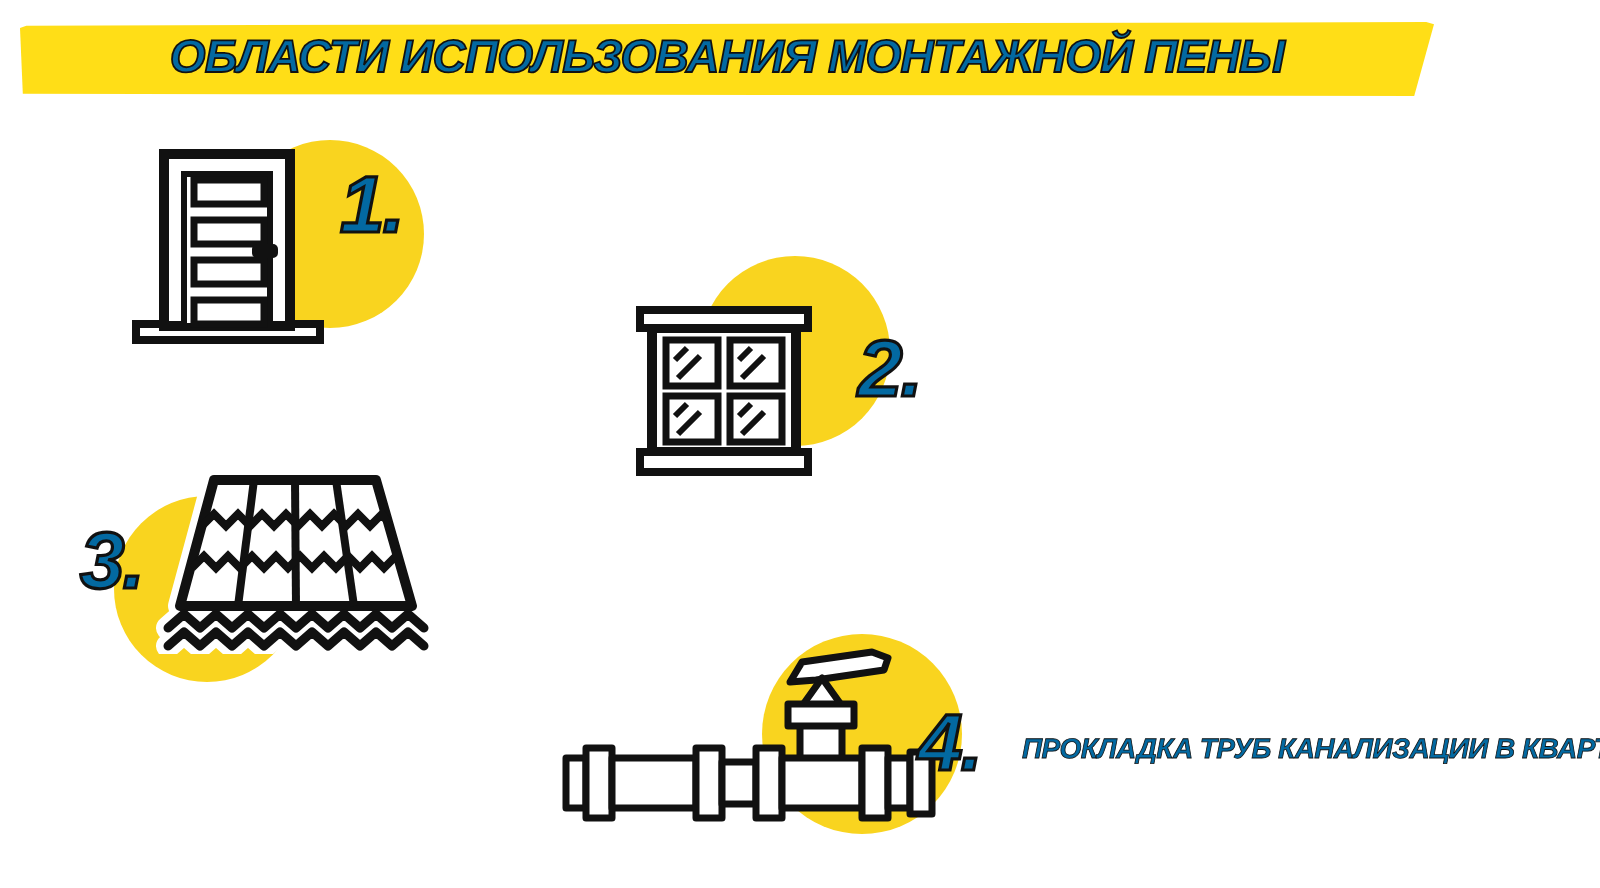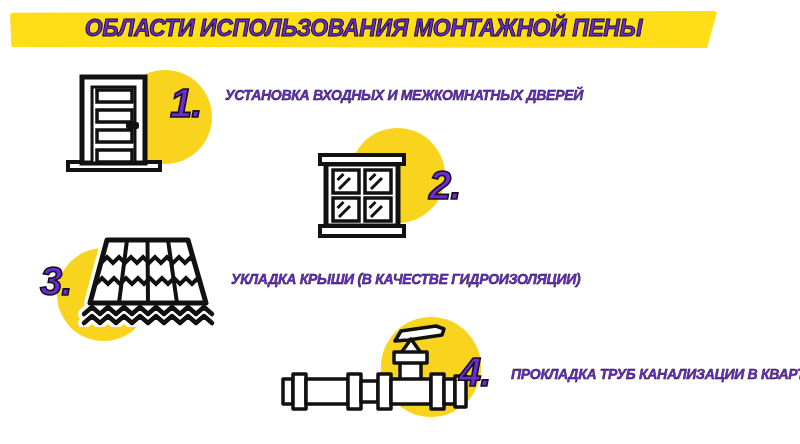--- a/index.html
+++ b/index.html
@@ -1,18 +1,18 @@
 <!DOCTYPE html>
 <html><head>
 <meta charset="utf-8">
 <style>
   html,body{margin:0;padding:0;background:#ffffff;}
   #canvas{
     position:relative;width:800px;height:444px;background:#ffffff;overflow:hidden;
-    font-family:"Liberation Sans",sans-serif;color:#6d28d9;
+    font-family:"Liberation Sans",sans-serif;color:#0369a1;
   }
   
   .banner{
     position:absolute;left:10px;top:11px;width:707px;height:37px;
     background:var(--banner-yellow);
     clip-path:polygon(0.45% 5%,99.45% 0%,100% 3%,98.6% 100%,0.2% 97%,0% 8%);
     display:flex;align-items:center;justify-content:center;
   }
   .banner-title{
     font-style:italic;font-weight:bold;font-size:23px;letter-spacing:-0.4px;
@@ -73,21 +73,20 @@
         <rect x="28" y="13" width="43" height="76" stroke-width="3"></rect>
         <rect x="33" y="16" width="35" height="12" stroke-width="3.5"></rect>
         <rect x="33" y="36" width="35" height="12" stroke-width="3.5"></rect>
         <rect x="33" y="56" width="35" height="12" stroke-width="3.5"></rect>
         <rect x="33" y="76" width="35" height="12" stroke-width="3.5"></rect>
       </g>
       <rect x="62" y="48" width="13" height="7" rx="2.5" fill="#111" stroke="none"></rect>
     </svg>
   </div>
   <div class="num n1">1.</div>
-  <div class="lbl l1">УСТАНОВКА ВХОДНЫХ И МЕЖКОМНАТНЫХ ДВЕРЕЙ</div>
 
   <div class="icon i-window">
     <svg width="92" height="92" viewBox="0 0 92 92">
       <g fill="#fff" stroke="#111">
         <rect x="10" y="14" width="72" height="62" stroke-width="5"></rect>
         <rect x="4" y="5" width="84" height="9" stroke-width="4"></rect>
         <rect x="4" y="76" width="84" height="10" stroke-width="4"></rect>
         <rect x="17" y="20" width="26" height="23" stroke-width="3.5"></rect>
         <rect x="49" y="20" width="26" height="23" stroke-width="3.5"></rect>
         <rect x="17" y="48" width="26" height="23" stroke-width="3.5"></rect>
@@ -119,21 +118,20 @@
         <path d="M23 31 L29 25 L35 31 L41 25 L47 31 L53 25 L59 31 L65 25 L71 31 L77 25 L83 31 L89 25 L95 31 L101 25 L107 31 L113 25 L116 29"></path>
         <path d="M18 52 L24 46 L30 52 L36 46 L42 52 L48 46 L54 52 L60 46 L66 52 L72 46 L78 52 L84 46 L90 52 L96 46 L102 52 L108 46 L114 52 L120 46 L122 50"></path>
       </g>
       <g fill="none" stroke="#111" stroke-width="4.5" stroke-linejoin="round" stroke-linecap="round">
         <path d="M6 82 L14 75 L22 82 L30 75 L38 82 L46 75 L54 82 L62 75 L70 82 L78 75 L86 82 L94 75 L102 82 L110 75 L118 82 L126 75 L134 82"></path>
         <path d="M6 91 L14 84 L22 91 L30 84 L38 91 L46 84 L54 91 L62 84 L70 91 L78 84 L86 91 L94 84 L102 91 L110 84 L118 91 L126 84 L134 91"></path>
       </g>
     </svg>
   </div>
   <div class="num n3">3.</div>
-  <div class="lbl l3">УКЛАДКА КРЫШИ (В КАЧЕСТВЕ ГИДРОИЗОЛЯЦИИ)</div>
 
   <div class="icon i-pipe">
     <svg width="190" height="92" viewBox="0 0 190 92">
       <g fill="#fff" stroke="#111" stroke-width="3.5" stroke-linejoin="round">
 
         <polygon points="115,19 121,9 156,4 164,7 162,13 128,18"></polygon>
         <polygon points="131,17 121,31 141,31"></polygon>
         <rect x="120" y="40" width="21" height="20"></rect>
         <rect x="114" y="30" width="33" height="11"></rect>
 

